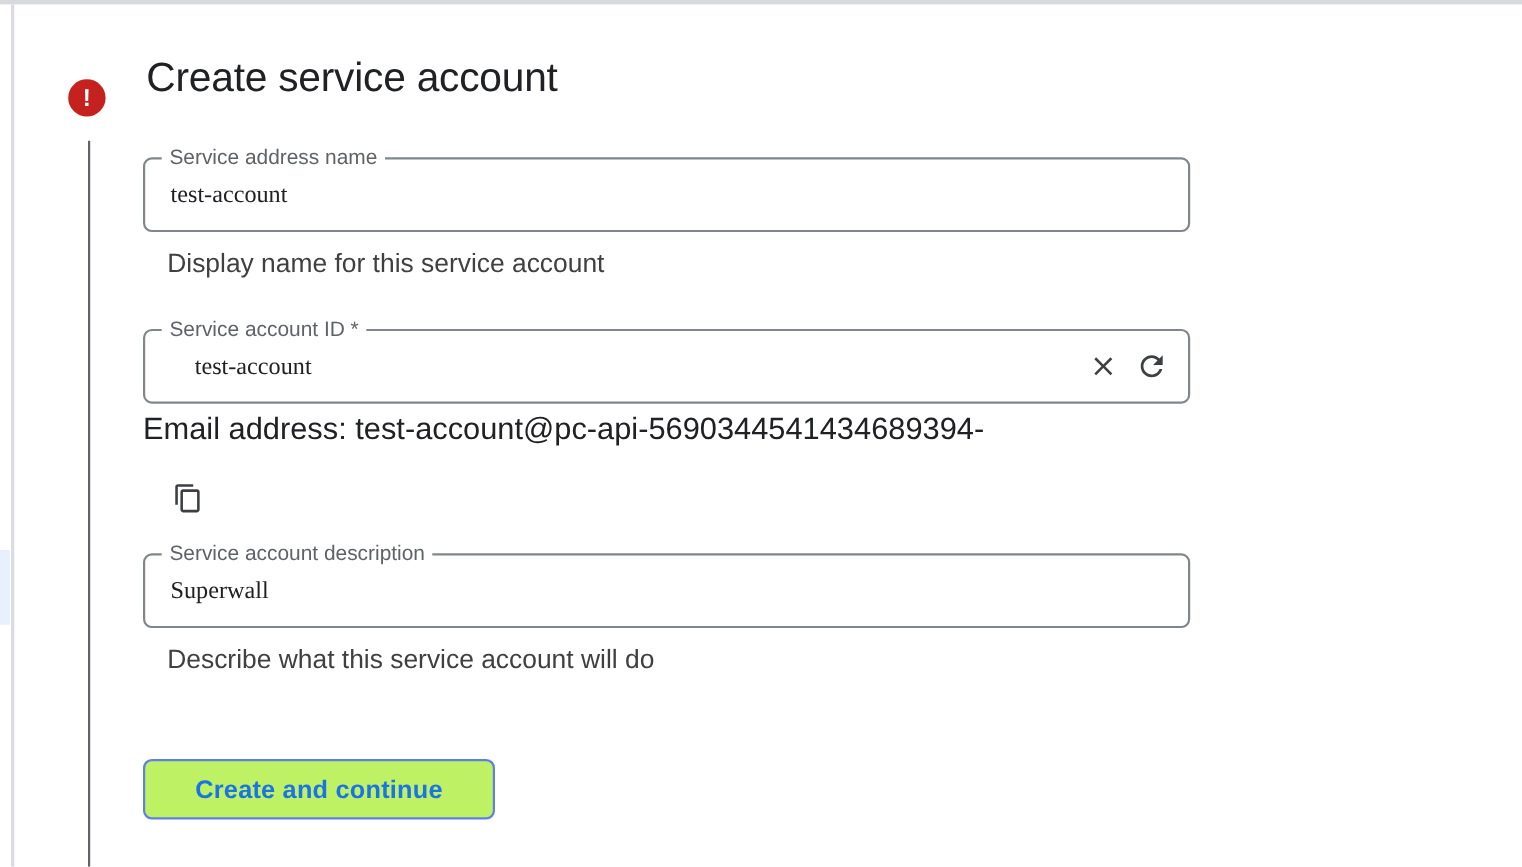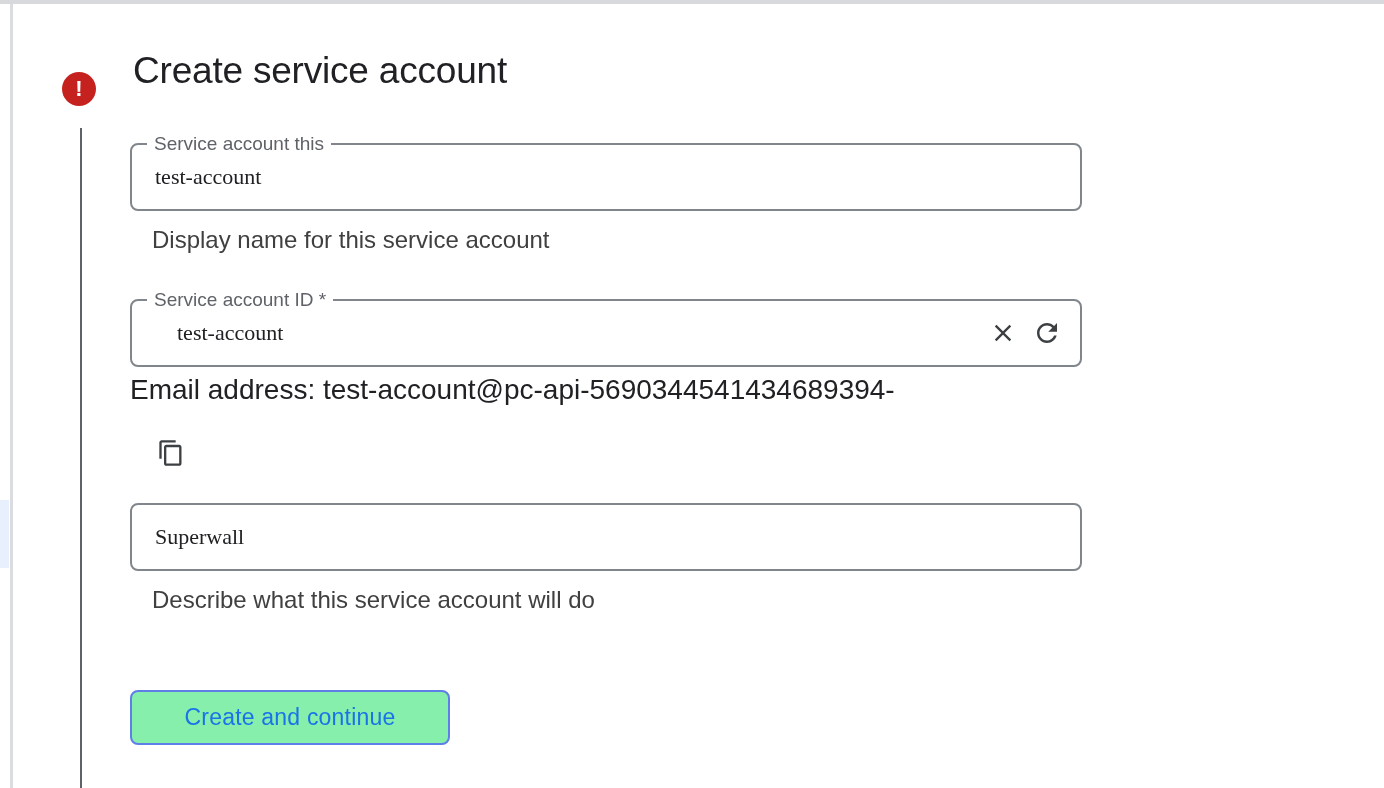--- a/index.html
+++ b/index.html
@@ -74,22 +74,22 @@
     position: absolute; left: 130px; top: 360px;
     font-size: 28px; color: #202124; line-height: 60px; white-space: nowrap;
   }
   .copy-btn {
     display: inline-flex; align-items: center; justify-content: center;
     width: 34px; height: 34px; border: none; background: transparent;
     cursor: pointer; margin-left: 24px; vertical-align: -8px; padding: 0;
   }
   .submit-btn {
     position: absolute; left: 130px; top: 690px; width: 320px; height: 55px;
-    background: #86efac; border: 2px solid #5f7fe8; border-radius: 8px;
-    color: #1a73e8; font-family: inherit; font-size: 23px; font-weight: 400;
+    background: #bef264; border: 2px solid #5f7fe8; border-radius: 8px;
+    color: #1a73e8; font-family: inherit; font-size: 23px; font-weight: 700;
     letter-spacing: 0.2px; cursor: pointer;
     display: flex; align-items: center; justify-content: center;
   }
   svg { display: block; }
 </style>
 </head>
 <body>
 
 <div>
 
@@ -98,21 +98,21 @@
   <div class="left-highlight"></div>
   <div class="stepper-line"></div>
 
   <div class="error-badge">
     <span>!</span>
   </div>
 
   <h1 class="page-title">Create service account</h1>
 
   <div class="field field-name">
-    <span class="field-label">Service account this</span>
+    <span class="field-label">Service address name</span>
     <input class="field-input" type="text" value="test-account" style="">
   </div>
   <div class="helper helper-name">Display name for this service account</div>
 
   <div class="field field-id">
     <span class="field-label">Service account ID *</span>
     <input class="field-input" type="text" value="test-account" style="">
     <div class="field-icons">
       <button class="icon-btn">
         <span>
@@ -136,19 +136,20 @@
     <button class="copy-btn">
         <span>
           <svg width="28" height="28" viewBox="0 0 24 24" fill="#3c4043">
             <path d="M16 1H4c-1.1 0-2 .9-2 2v14h2V3h12V1zm3 4H8c-1.1 0-2 .9-2 2v14c0 1.1.9 2 2 2h11c1.1 0 2-.9 2-2V7c0-1.1-.9-2-2-2zm0 16H8V7h11v14z"></path>
           </svg>
         </span>
       </button>
   </div>
 
   <div class="field field-desc">
+    <span class="field-label">Service account description</span>
     <input class="field-input" type="text" value="Superwall" style="">
   </div>
   <div class="helper helper-desc">Describe what this service account will do</div>
 
   <button class="submit-btn">Create and continue</button>
 
 </div>
 
 </body></html>

